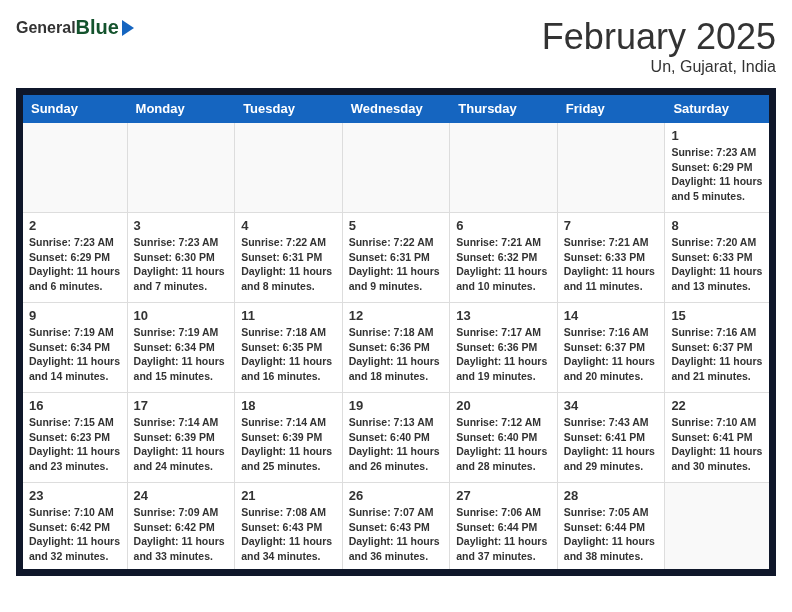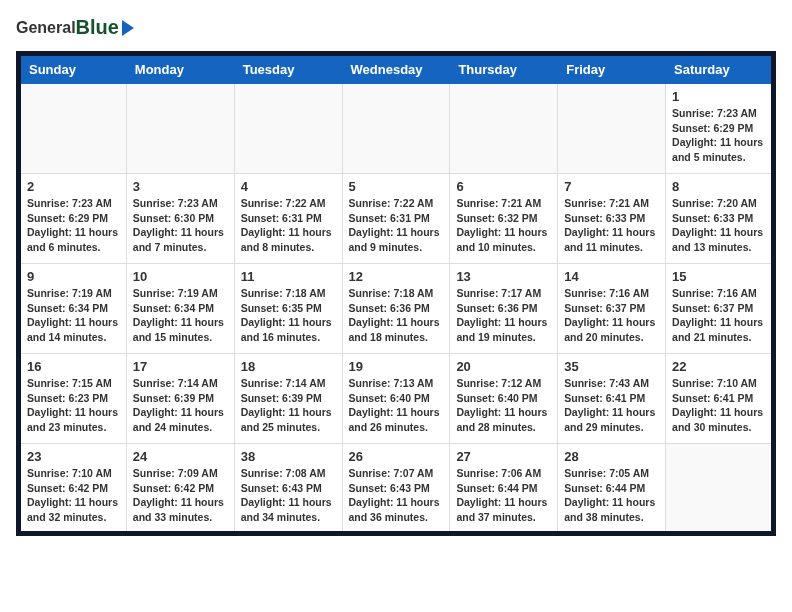--- a/index.html
+++ b/index.html
@@ -52,21 +52,21 @@
       color: #333;
     }
     .title-block h2 {
       font-size: 16px;
       font-weight: normal;
       color: #333;
     }
     .calendar {
       width: 100%;
       border-collapse: collapse;
-      border: 5px solid #0f172a;
+      border: 7px solid #0f172a;
     }
     .calendar th {
       background: #1565C0;
       color: #fff;
       padding: 6px 8px;
       text-align: left;
       font-size: 13px;
       border: 1px solid #1565C0;
     }
     .calendar td {
@@ -97,20 +97,24 @@
 </head>
 <body>
 
 <div class="header">
   <div class="logo">
     <div class="logo-text">
       <span class="logo-general">General</span>
       <span class="logo-blue">Blue</span>
       <div class="logo-arrow"></div>
     </div>
+  </div>
+  <div class="title-block">
+    <h1>February 2025</h1>
+    <h2>Un, Gujarat, India</h2>
   </div>
 </div>
 
 <table class="calendar">
   <thead>
     <tr>
     <th>Sunday</th>
         <th>Monday</th>
         <th>Tuesday</th>
         <th>Wednesday</th>
@@ -267,21 +271,21 @@
 and 26 minutes.</div>
         </td>
         <td>
           <span class="day-number">20</span>
           <div class="day-info" style="white-space: pre-line;">Sunrise: 7:12 AM
 Sunset: 6:40 PM
 Daylight: 11 hours
 and 28 minutes.</div>
         </td>
         <td>
-          <span class="day-number">35</span>
+          <span class="day-number">34</span>
           <div class="day-info" style="white-space: pre-line;">Sunrise: 7:43 AM
 Sunset: 6:41 PM
 Daylight: 11 hours
 and 29 minutes.</div>
         </td>
         <td>
           <span class="day-number">22</span>
           <div class="day-info" style="white-space: pre-line;">Sunrise: 7:10 AM
 Sunset: 6:41 PM
 Daylight: 11 hours
@@ -297,21 +301,21 @@
 and 32 minutes.</div>
         </td>
         <td>
           <span class="day-number">24</span>
           <div class="day-info" style="white-space: pre-line;">Sunrise: 7:09 AM
 Sunset: 6:42 PM
 Daylight: 11 hours
 and 33 minutes.</div>
         </td>
         <td>
-          <span class="day-number">38</span>
+          <span class="day-number">21</span>
           <div class="day-info" style="white-space: pre-line;">Sunrise: 7:08 AM
 Sunset: 6:43 PM
 Daylight: 11 hours
 and 34 minutes.</div>
         </td>
         <td>
           <span class="day-number">26</span>
           <div class="day-info" style="white-space: pre-line;">Sunrise: 7:07 AM
 Sunset: 6:43 PM
 Daylight: 11 hours

